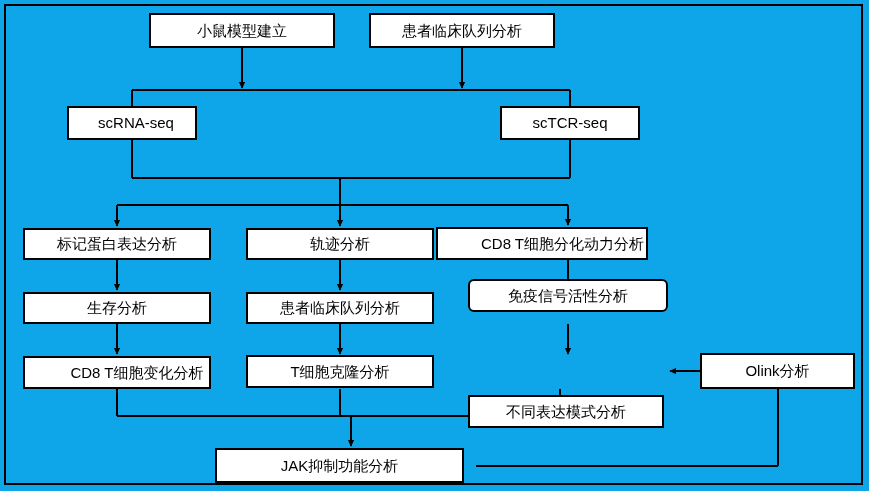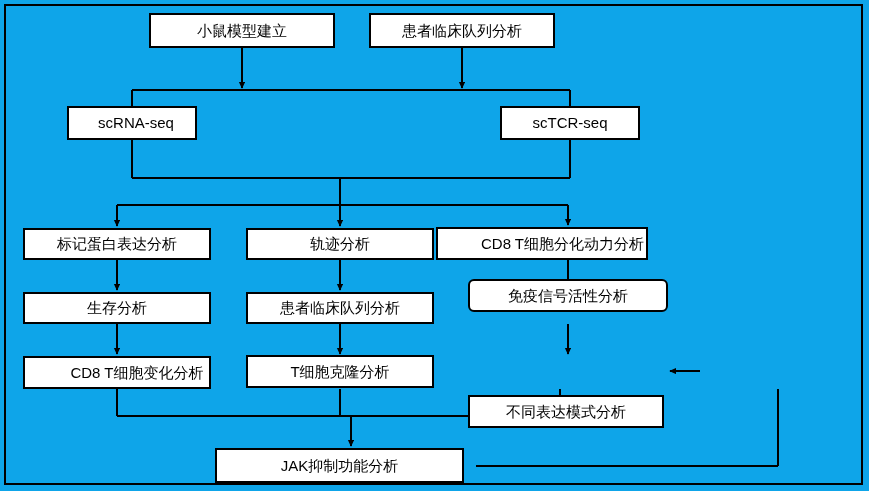--- a/index.html
+++ b/index.html
@@ -147,18 +147,21 @@
 
   <div class="node" style="left:23px; top:356px; width:188px; height:33px;padding-left:40px;">
     <span class="node-label">CD8 T细胞变化分析</span>
   </div>
   <div class="node" style="left:246px; top:355px; width:188px; height:33px;">
     <span class="node-label">T细胞克隆分析</span>
   </div>
   <div class="node" style="left:468px; top:356px; width:196px; height:33px;margin-top:39px;">
     <span class="node-label">不同表达模式分析</span>
   </div>
+  <div class="node" style="left:700px; top:353px; width:155px; height:36px;">
+    <span class="node-label">Olink分析</span>
+  </div>
 
   <div class="node" style="left:215px; top:448px; width:249px; height:35px;">
     <span class="node-label">JAK抑制功能分析</span>
   </div>
 
 </div>
 
 </body></html>

